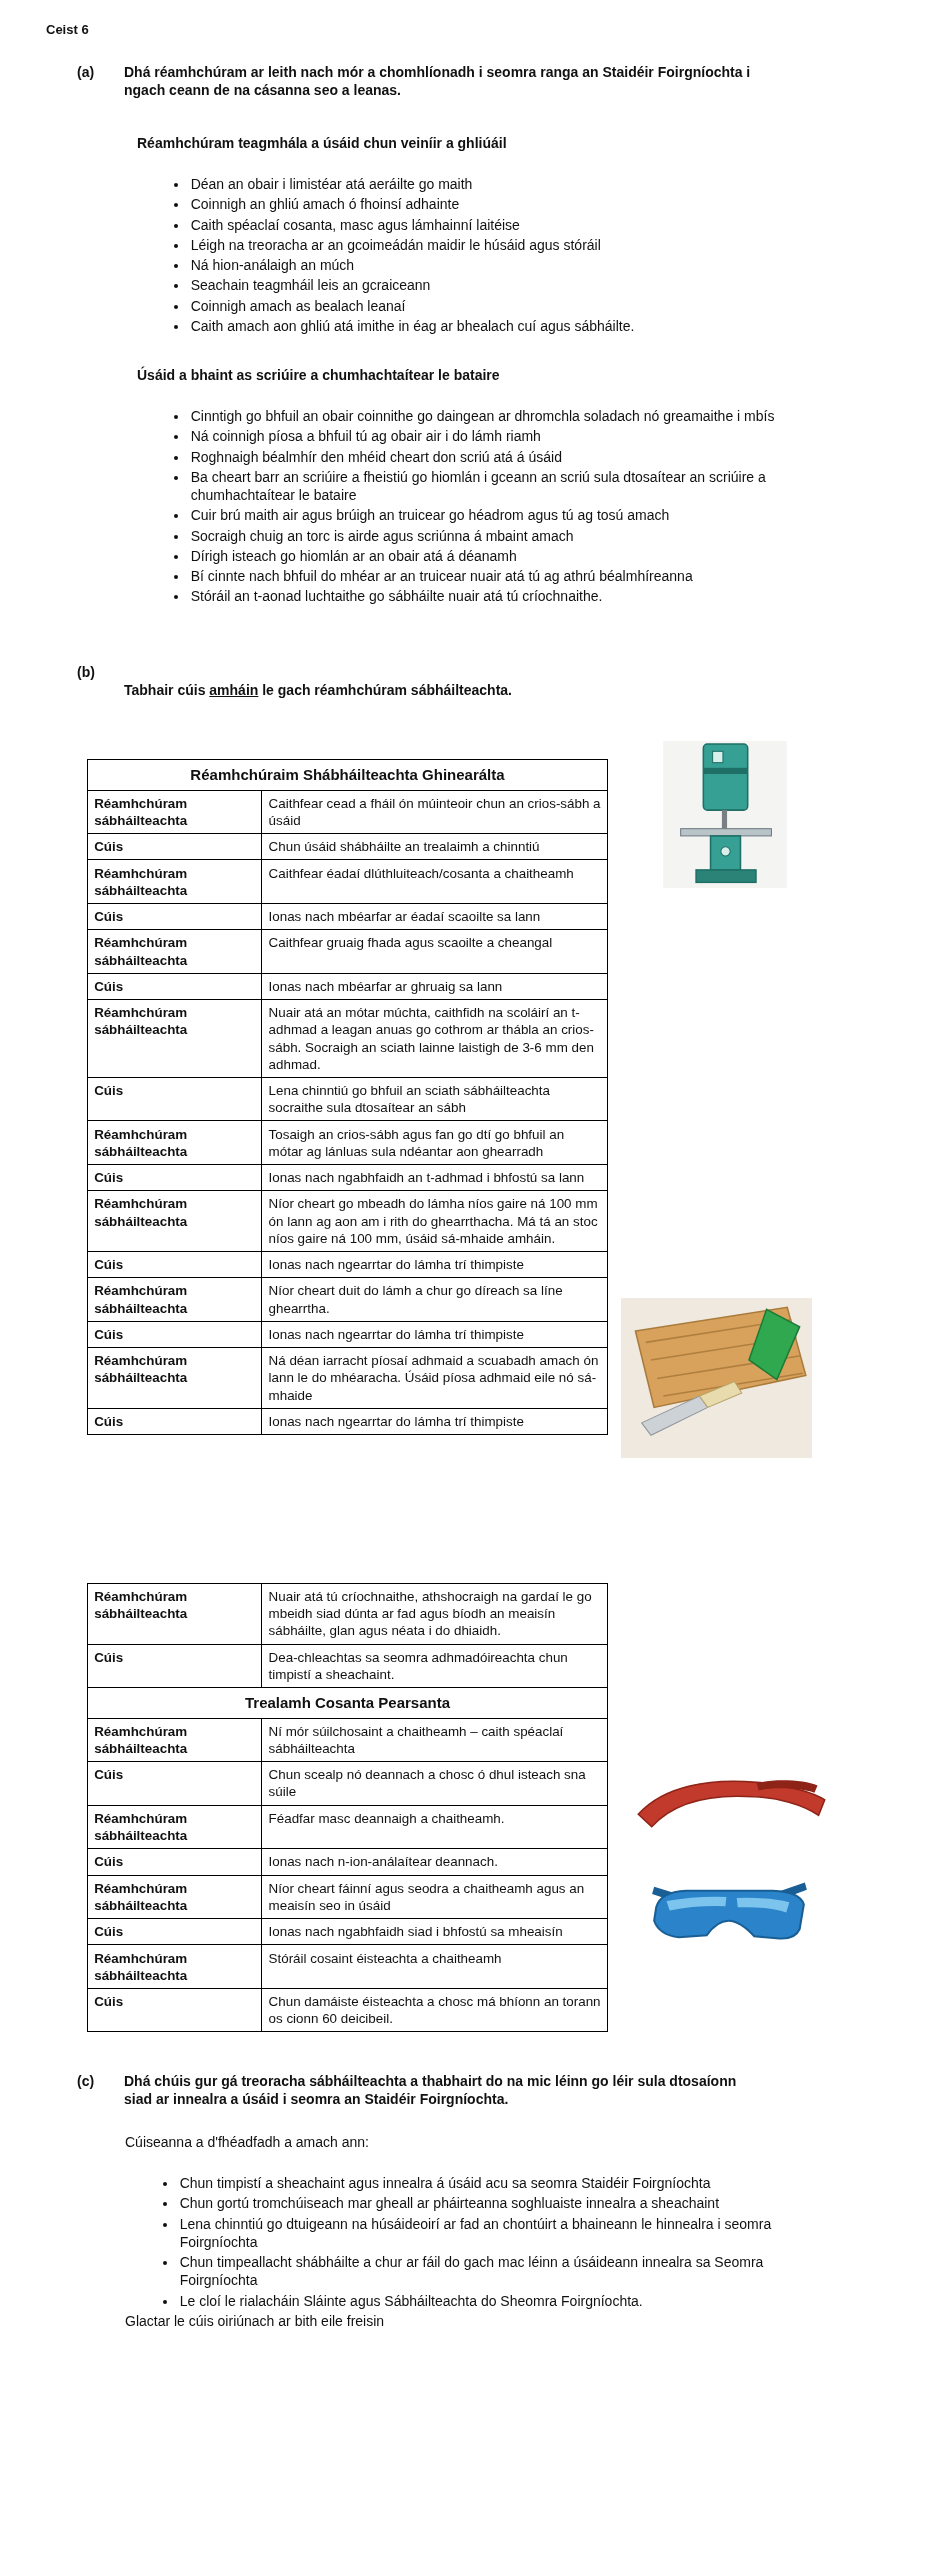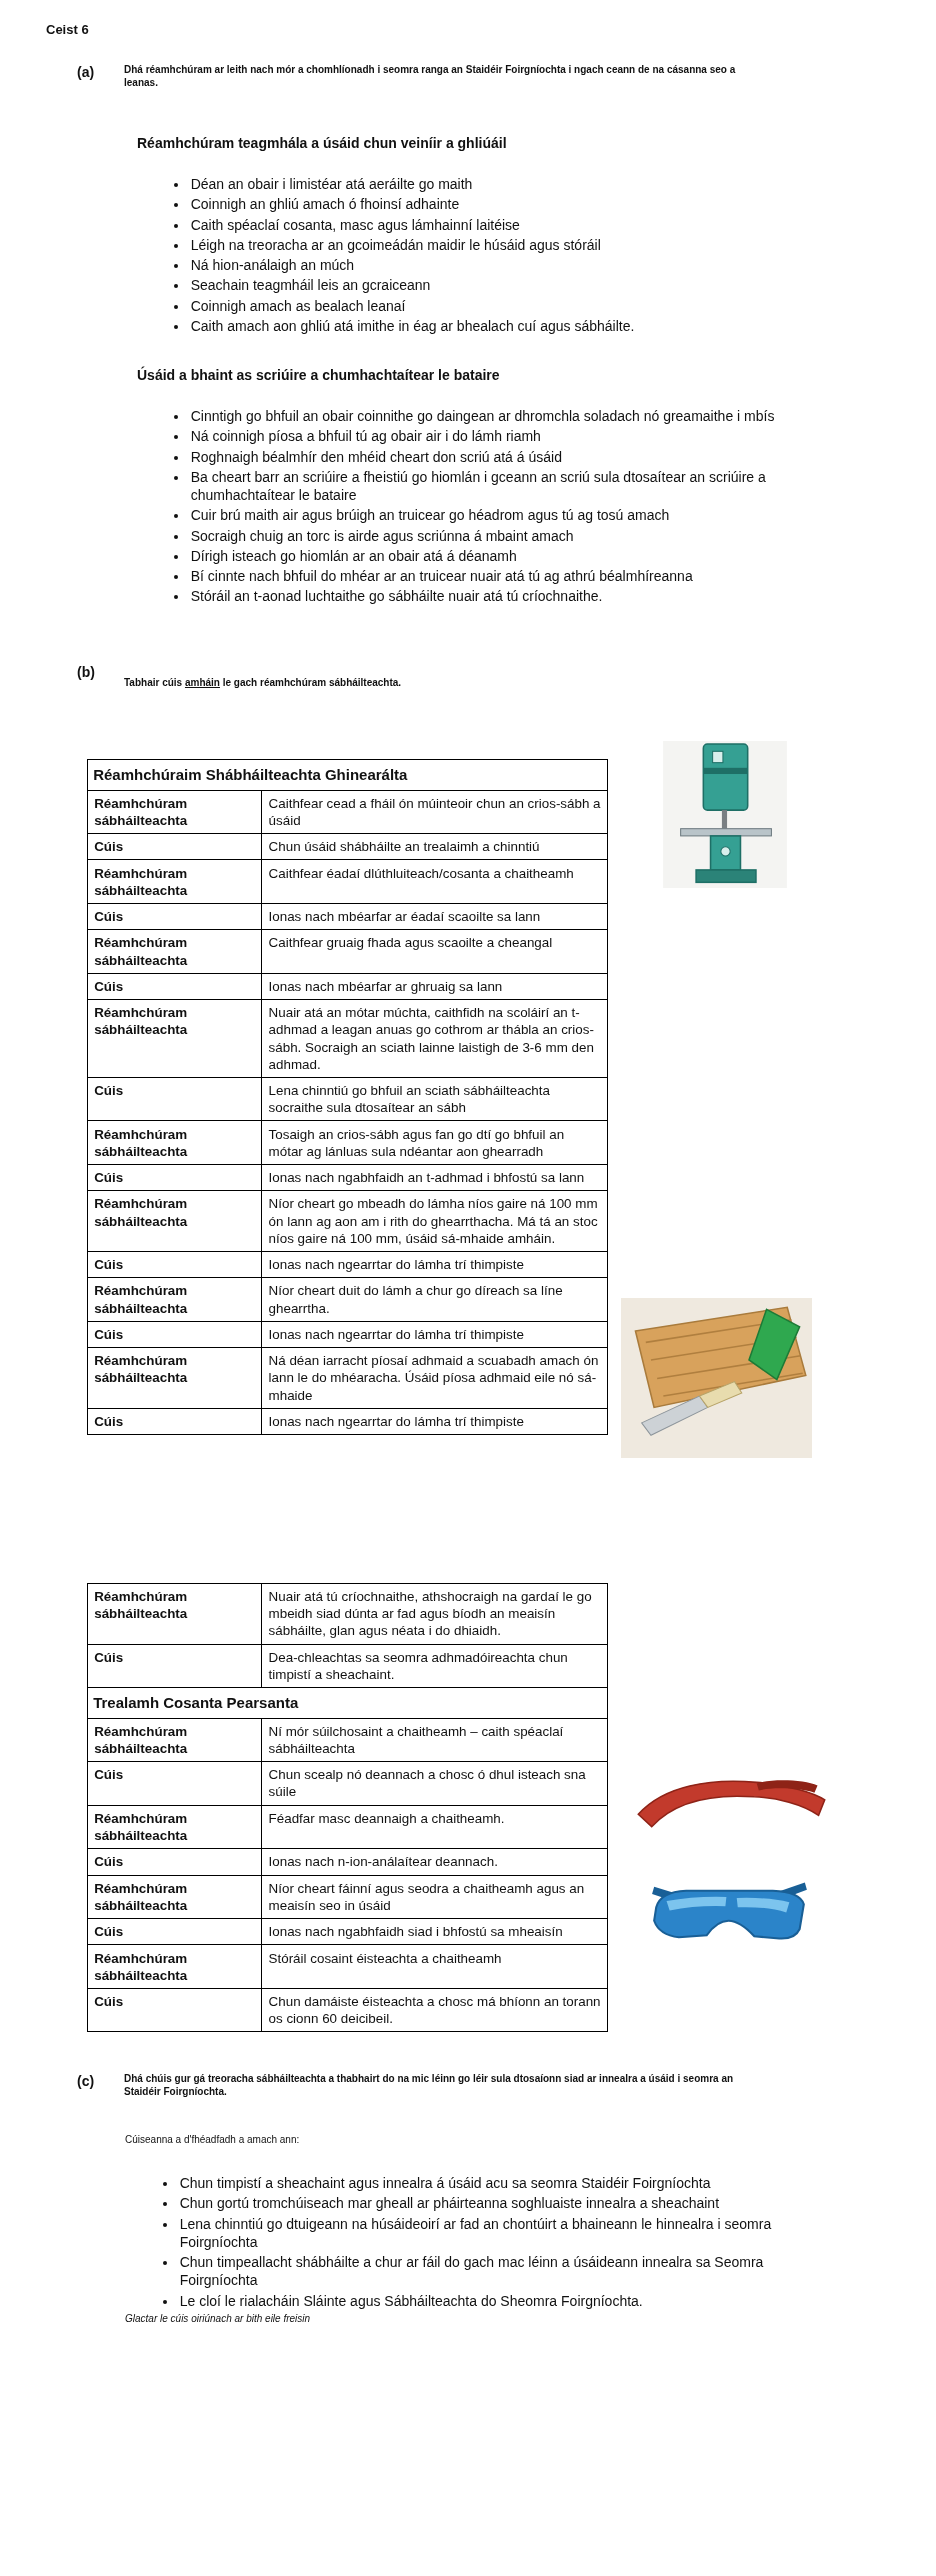--- a/index.html
+++ b/index.html
@@ -1,33 +1,33 @@
 <!DOCTYPE html>
 <html style="font-size:8.2px"><head>
 <meta charset="utf-8">
 <style>
   html,body{margin:0;padding:0}
   body{width:937px;height:3991px;position:relative;background:#ffffff;
        font-family:"Liberation Sans",sans-serif;color:#111}
   .abs{position:absolute}
   .b{font-weight:700}
-  .i{font-style:italic}
+  .i{}
   .u{text-decoration:underline}
   .qhead{font-size:13px;font-weight:700}
-  .para{font-size:10px;line-height:1.32}
+  .para{font-size:14px;line-height:1.32}
   .hang{display:flex;align-items:flex-start}
   .hang>.lbl{flex:0 0 47px;font-weight:700;font-size:14px;line-height:1.32}
   ul.bullets{margin:12px;padding-left:21.6px;font-size:14px;line-height:1.3;list-style-type:disc}
   ul.bullets>li{margin:0 0 2.1px 0;padding-left:2.1px}
   .subhead{font-size:14px;font-weight:700}
 
   table.safety{border-collapse:collapse;background:#fff;width:521px}
   table.safety td{border:1px solid #000;padding:4.1px 6.2px;font-size:13.4px;line-height:1.28;vertical-align:top}
   table.safety td.rlabel{width:161px;font-weight:700}
-  table.safety td.ttitle{font-weight:700;font-size:15px;padding:5.2px}
+  table.safety td.ttitle{text-align:center;font-weight:700;font-size:15px;padding:5.2px}
   svg{display:block}
 </style>
 </head>
 <body>
 
 <div class="page">
 
   <div class="abs qhead" style="left:46px;top:21.6px">Ceist 6</div>
 
   <div class="abs hang" style="left:77px;top:63px;width:685px">

